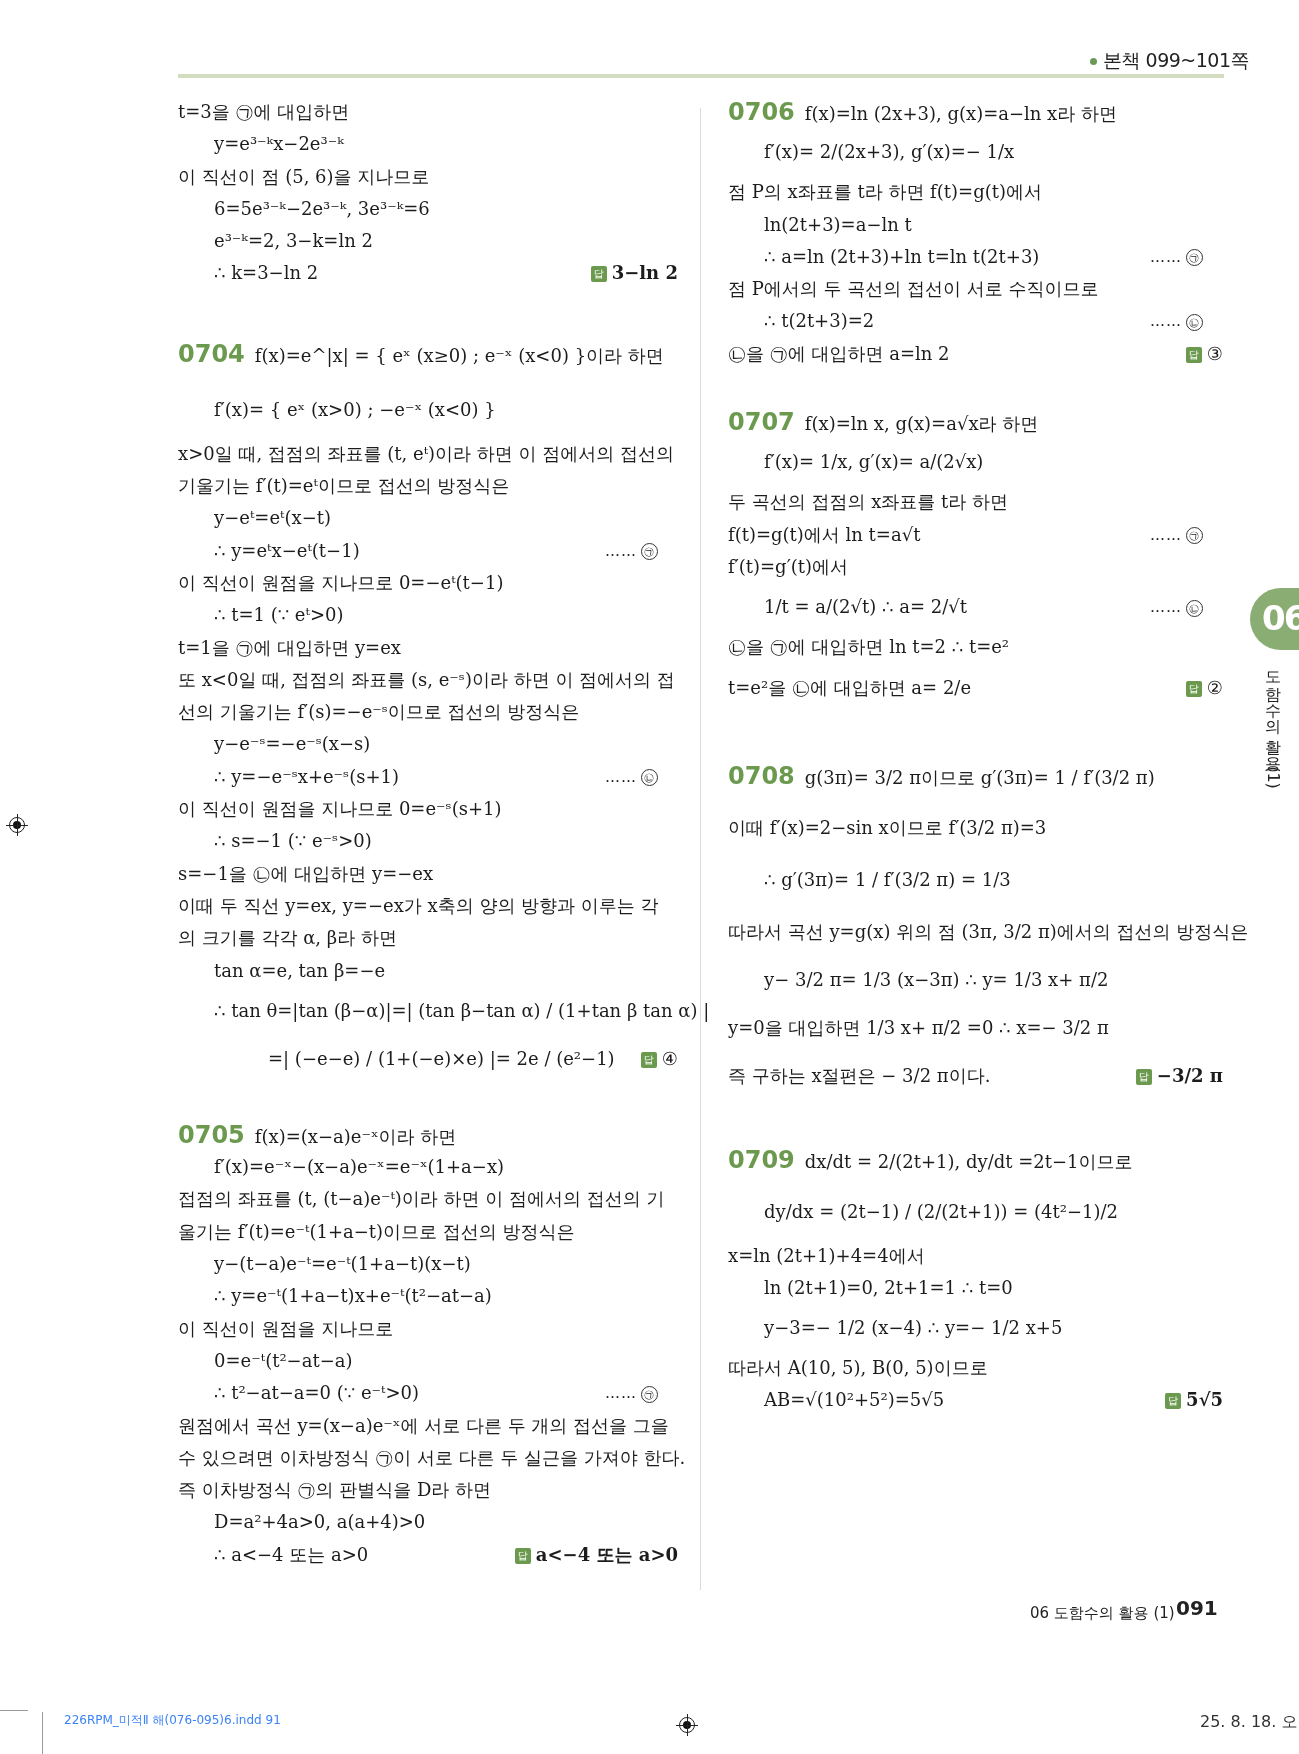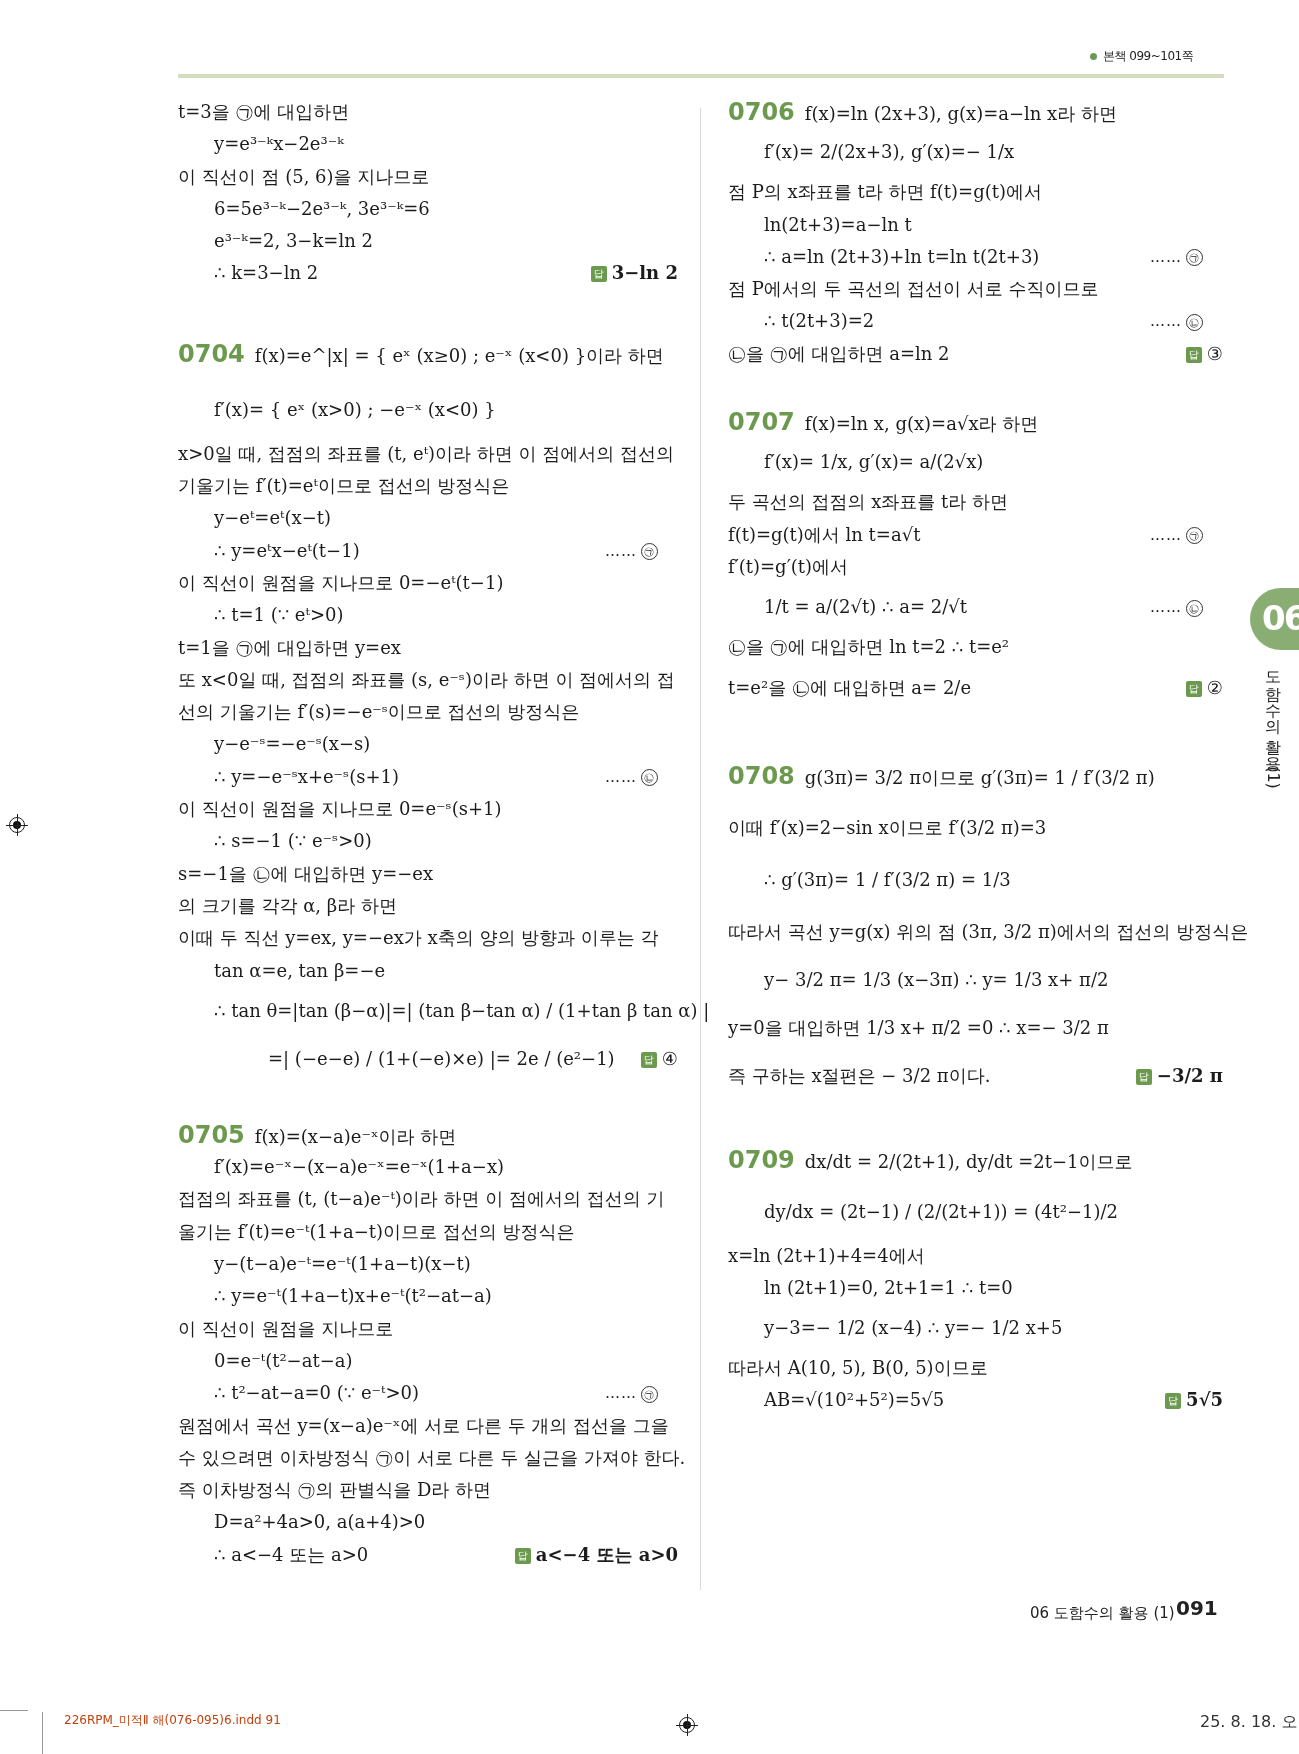--- a/index.html
+++ b/index.html
@@ -1,19 +1,19 @@
 <!DOCTYPE html>
 <html><head>
 <meta charset="utf-8">
 <style>
   html,body{margin:0;padding:0;background:#fff;}
   body{width:1299px;height:1754px;position:relative;overflow:hidden;
        font-family:"DejaVu Serif","Liberation Serif",serif;color:#1c1c1c;}
   .header-rule{position:absolute;left:178px;top:74px;width:1046px;height:4px;background:#d4dcc0;}
-  .header-ref{position:absolute;left:1090px;top:48px;font-size:12px;font-family:"DejaVu Sans",sans-serif;color:#222;letter-spacing:-0.5px;}
+  .header-ref{position:absolute;left:1090px;top:48px;font-size:19px;font-family:"DejaVu Sans",sans-serif;color:#222;letter-spacing:-0.5px;}
   .header-ref .dot{display:inline-block;width:7px;height:7px;border-radius:50%;background:#6a9a55;margin-right:6px;vertical-align:middle;}
   .col-divider{position:absolute;left:700px;top:108px;width:1px;height:1482px;background:#d9d9d9;}
   .col{position:absolute;top:96px;width:500px;font-size:18px;line-height:32.3px;}
   .col.left{left:178px;}
   .col.right{left:728px;width:495px;}
   .line{position:relative;white-space:nowrap;height:32.3px;}
   .indent{padding-left:36px;}
   .line.tall{height:48px;line-height:48px;}
   .line.tall2{height:56px;line-height:56px;}
   .line.gap{margin-top:36px;}
@@ -22,21 +22,21 @@
   .circ{display:inline-block;width:15px;height:15px;border:1px solid #333;border-radius:50%;font-size:10px;line-height:15px;text-align:center;font-family:"DejaVu Sans",sans-serif;vertical-align:middle;margin-left:4px;}
   .answer{position:absolute;right:0;top:0;font-weight:bold;}
   .ans-badge{display:inline-block;width:16px;height:16px;background:#6b9a4f;color:#fff;font-size:10px;line-height:16px;text-align:center;border-radius:2px;font-family:"DejaVu Sans",sans-serif;vertical-align:middle;margin-right:5px;font-weight:normal;}
   .side-tab{position:absolute;left:1250px;top:588px;width:60px;height:62px;background:#8aad73;border-radius:31px 0 0 31px;}
   .side-tab span{position:absolute;left:12px;top:10px;font-family:"DejaVu Sans",sans-serif;font-size:34px;font-weight:bold;color:#fff;letter-spacing:-2px;}
   .side-label{position:absolute;left:1262px;top:660px;writing-mode:vertical-rl;font-family:"DejaVu Sans",sans-serif;font-size:16px;color:#222;}
   .footer-title{position:absolute;left:1030px;top:1604px;font-family:"DejaVu Sans",sans-serif;font-size:15px;color:#222;}
   .footer-page{position:absolute;left:1176px;top:1596px;font-family:"DejaVu Sans",sans-serif;font-size:20px;font-weight:bold;color:#222;}
   .print-line{position:absolute;left:0;top:1710px;width:28px;height:1px;background:#999;}
   .print-vline{position:absolute;left:42px;top:1712px;width:1px;height:42px;background:#999;}
-  .print-file{position:absolute;left:64px;top:1712px;font-family:"DejaVu Sans",sans-serif;font-size:12px;color:#c2410c;}
+  .print-file{position:absolute;left:64px;top:1712px;font-family:"DejaVu Sans",sans-serif;font-size:12px;color:#3b82f6;}
   .print-date{position:absolute;left:1200px;top:1712px;font-family:"DejaVu Sans",sans-serif;font-size:16px;color:#333;}
   .reg{position:absolute;width:22px;height:22px;}
   .reg .c{position:absolute;left:3px;top:3px;width:14px;height:14px;border:1px solid #222;border-radius:50%;}
   .reg .d{position:absolute;left:7px;top:7px;width:8px;height:8px;background:#111;border-radius:50%;}
   .reg .h{position:absolute;left:0;top:11px;width:22px;height:1px;background:#222;}
   .reg .v{position:absolute;left:11px;top:0;width:1px;height:22px;background:#222;}
 </style>
 </head>
 <body>
 
@@ -79,22 +79,22 @@
     <div class="line">또 x&lt;0일 때, 접점의 좌표를 (s, e⁻ˢ)이라 하면 이 점에서의 접</div>
     <div class="line">선의 기울기는 f′(s)=−e⁻ˢ이므로 접선의 방정식은</div>
     <div class="line indent">y−e⁻ˢ=−e⁻ˢ(x−s)</div>
     <div class="line indent">
       <span>∴ y=−e⁻ˢx+e⁻ˢ(s+1)</span>
       <span class="ref"><span>……</span><span class="circ">㉡</span></span>
     </div>
     <div class="line">이 직선이 원점을 지나므로      0=e⁻ˢ(s+1)</div>
     <div class="line indent">∴ s=−1 (∵ e⁻ˢ&gt;0)</div>
     <div class="line">s=−1을 ㉡에 대입하면      y=−ex</div>
+    <div class="line">이때 두 직선 y=ex, y=−ex가 x축의 양의 방향과 이루는 각</div>
     <div class="line">의 크기를 각각 α, β라 하면</div>
-    <div class="line">이때 두 직선 y=ex, y=−ex가 x축의 양의 방향과 이루는 각</div>
     <div class="line indent">tan α=e, tan β=−e</div>
     <div class="line tall indent">∴ tan θ=|tan (β−α)|=| (tan β−tan α) / (1+tan β tan α) |</div>
     <div class="line tall indent" style="padding-left:90px">
       <span>=| (−e−e) / (1+(−e)×e) |= 2e / (e²−1)</span>
       <span class="answer" style="font-weight:normal"><span class="ans-badge">답</span><span>④</span></span>
     </div>
   </div>
 
   <div>
     <div class="line gap">

